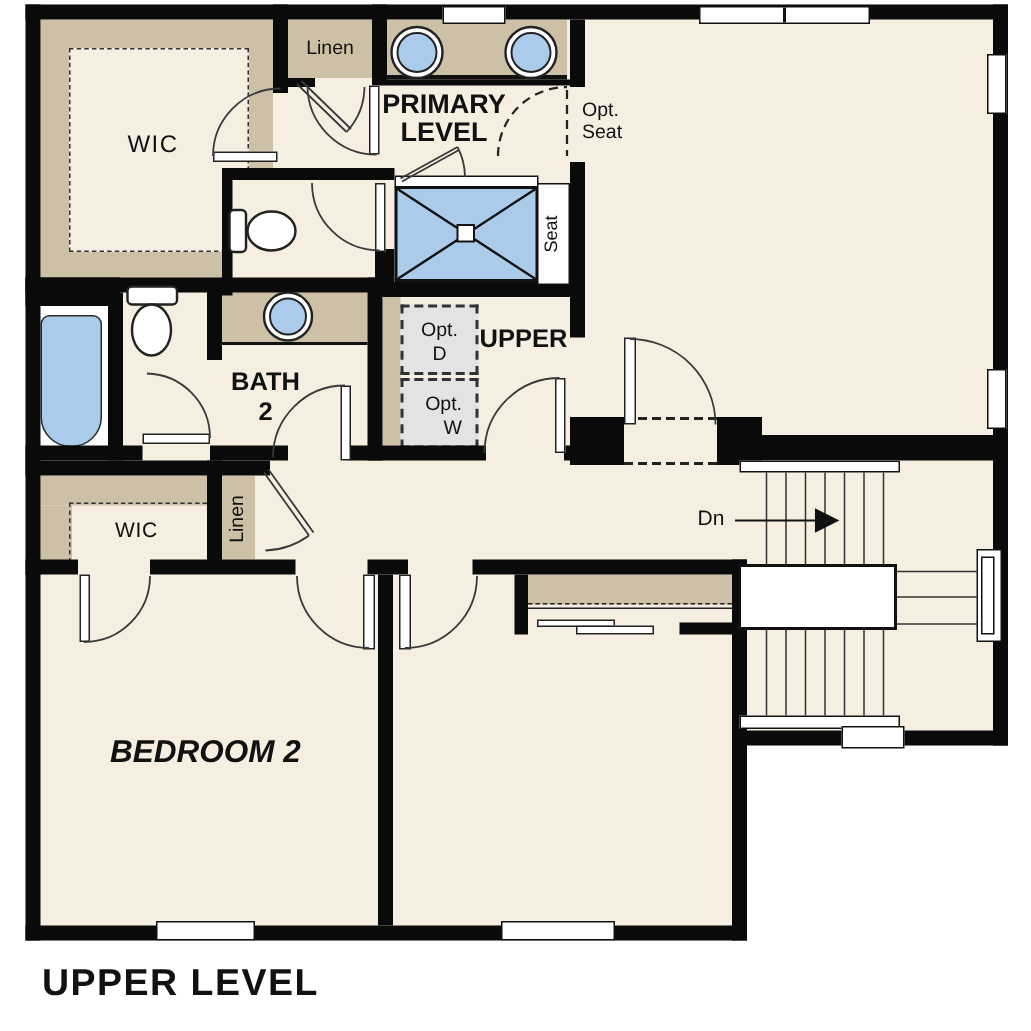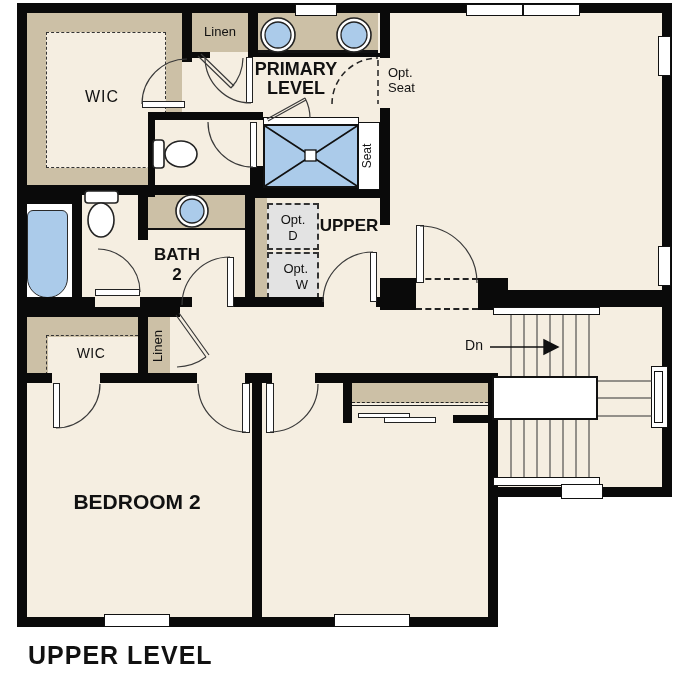--- a/index.html
+++ b/index.html
@@ -182,16 +182,16 @@
   <div class="abs lbl" style="left:62px;top:88px;width:80px;font-size:16px;letter-spacing:1px;">WIC</div>
   <div class="abs lbl" style="left:190px;top:25px;width:60px;font-size:13px;">Linen</div>
   <div class="abs lbl b" style="left:246px;top:60px;width:100px;font-size:18px;line-height:1.05;">PRIMARY LEVEL</div>
   <div class="abs" style="left:388px;top:66px;width:46px;font-size:13px;line-height:1.15;">Opt. Seat</div>
   <div class="abs lbl b" style="left:152px;top:245px;width:50px;font-size:17px;line-height:1.15;">BATH 2</div>
   <div class="abs lbl b" style="left:318px;top:217px;width:62px;font-size:17px;">UPPER</div>
   <div class="abs lbl" style="left:278px;top:212px;width:30px;font-size:13px;line-height:1.2;">Opt. D</div>
   <div class="abs lbl" style="left:278px;top:261px;width:30px;font-size:13px;line-height:1.2;text-align:right;">Opt. W</div>
   <div class="abs lbl" style="left:61px;top:346px;width:60px;font-size:14px;letter-spacing:0.5px;">WIC</div>
   <div class="abs lbl vtext" style="left:131px;top:338px;width:56px;height:16px;font-size:13px;">Linen</div>
-  <div class="abs lbl b" style="left:57px;top:490px;width:160px;font-size:21px;">BEDROOM 2</div>
+  <div class="abs lbl b" style="left:57px;top:490px;width:160px;font-size:21px;font-style:italic;">BEDROOM 2</div>
   <div class="abs b" style="left:28px;top:641px;font-size:25px;letter-spacing:1px;text-align:center;">UPPER LEVEL</div>
 
 </div>
 
 </body></html>

